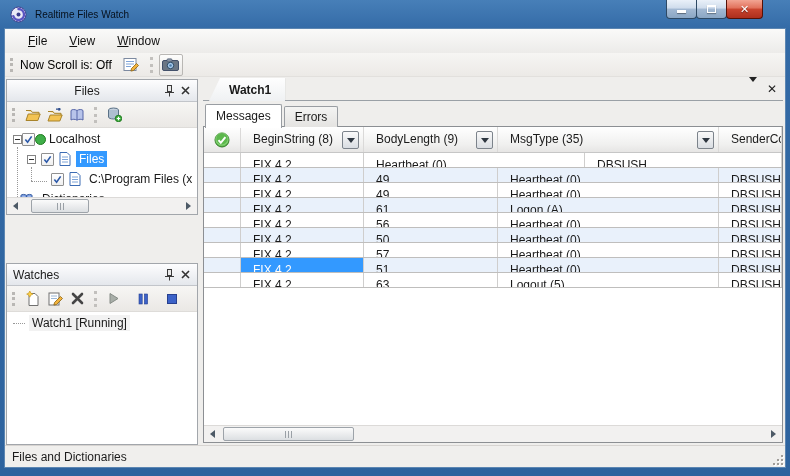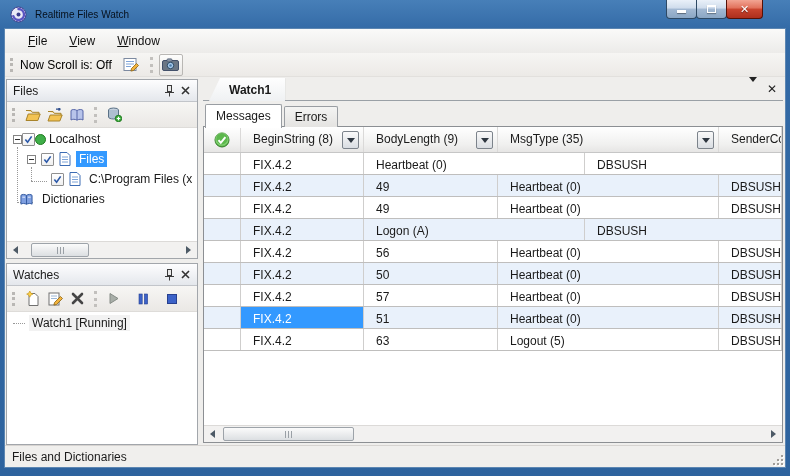--- a/index.html
+++ b/index.html
@@ -85,21 +85,21 @@
   .c0{width:37px;flex:0 0 auto;}
   .c1{width:123px;flex:0 0 auto;}
   .c2{width:134px;flex:0 0 auto;}
   .c3{width:221px;flex:0 0 auto;}
   .c4{flex:1 1 auto;}
   .ddbtn{position:absolute;right:4px;top:4px;width:17px;height:18px;border:1px solid #7c838b;
          background:linear-gradient(180deg,#f9f9f9,#d9dde2);border-radius:2px;
          display:flex;align-items:center;justify-content:center;}
   .ddbtn::after{content:"";width:0;height:0;border:4px solid transparent;border-top:5px solid #2d3640;margin-top:4px;}
   .tbody{position:absolute;left:0;right:0;top:26px;bottom:17px;overflow:hidden;background:#fff;}
-  .trow{display:flex;height:22px;border-bottom:1px solid #bfbebd;background:#fff;}
+  .trow{display:flex;height:15px;border-bottom:1px solid #bfbebd;background:#fff;}
   .trow.alt{background:#e9f1fb;}
   .td{border-right:1px solid #cfcecd;line-height:24px;padding-left:12px;overflow:hidden;white-space:nowrap;}
   .td.sel{background:#3399ff;color:#fff;}
   .td.stat{padding:0;}
   
   .statusbar{position:absolute;left:0;right:0;bottom:0;height:22px;background:#f0efed;
              border-top:1px solid #d7d4d1;display:flex;align-items:center;padding-left:7px;color:#1b1b1b;}
   .rgrip{position:absolute;right:2px;bottom:2px;width:13px;height:13px;}
   .rgrip i{position:absolute;width:2px;height:2px;background:#a09d99;box-shadow:1px 1px 0 #fff;}
   svg{display:block;}
@@ -157,21 +157,21 @@
           <rect x="0.5" y="2.5" width="16" height="10" rx="1.5" fill="#6b7684" stroke="#42506a"></rect>
           <rect x="5" y="0.8" width="5" height="3" rx="1" fill="#8a95a3" stroke="#42506a" stroke-width=".6"></rect>
           <circle cx="8.5" cy="7.5" r="3.2" fill="#a9cdf0" stroke="#27445f"></circle>
           <circle cx="8.5" cy="7.5" r="1.3" fill="#4e7ba6"></circle>
         </svg>
       </span>
     </div>
 
     <div class="dock">
 
-      <div class="panel" style="left:1px;top:2px;width:192px;height:180px;">
+      <div class="panel" style="left:1px;top:2px;width:192px;height:136px;text-align:center;">
         <div class="panel-head">
           <span class="panel-title">Files</span>
           <span class="phbtn">
             <svg width="11" height="12" viewBox="0 0 11 12">
                 <g stroke="#3a3a3a" fill="#e9e9e9">
                   <rect x="3.5" y="0.5" width="4" height="6"></rect>
                   <line x1="1" y1="7.5" x2="10" y2="7.5"></line>
                   <line x1="5.5" y1="7.5" x2="5.5" y2="11.5"></line>
                 </g>
               </svg>
@@ -401,20 +401,21 @@
               <div class="trow">
                 <div class="td stat c0"></div>
                 <div class="td c1">FIX.4.2</div>
                 <div class="td c2">49</div>
                 <div class="td c3">Heartbeat (0)</div>
                 <div class="td c4">DBSUSH</div>
               </div>
               <div class="trow alt">
                 <div class="td stat c0"></div>
                 <div class="td c1">FIX.4.2</div>
+                <div class="td c2">61</div>
                 <div class="td c3">Logon (A)</div>
                 <div class="td c4">DBSUSH</div>
               </div>
               <div class="trow">
                 <div class="td stat c0"></div>
                 <div class="td c1">FIX.4.2</div>
                 <div class="td c2">56</div>
                 <div class="td c3">Heartbeat (0)</div>
                 <div class="td c4">DBSUSH</div>
               </div>

